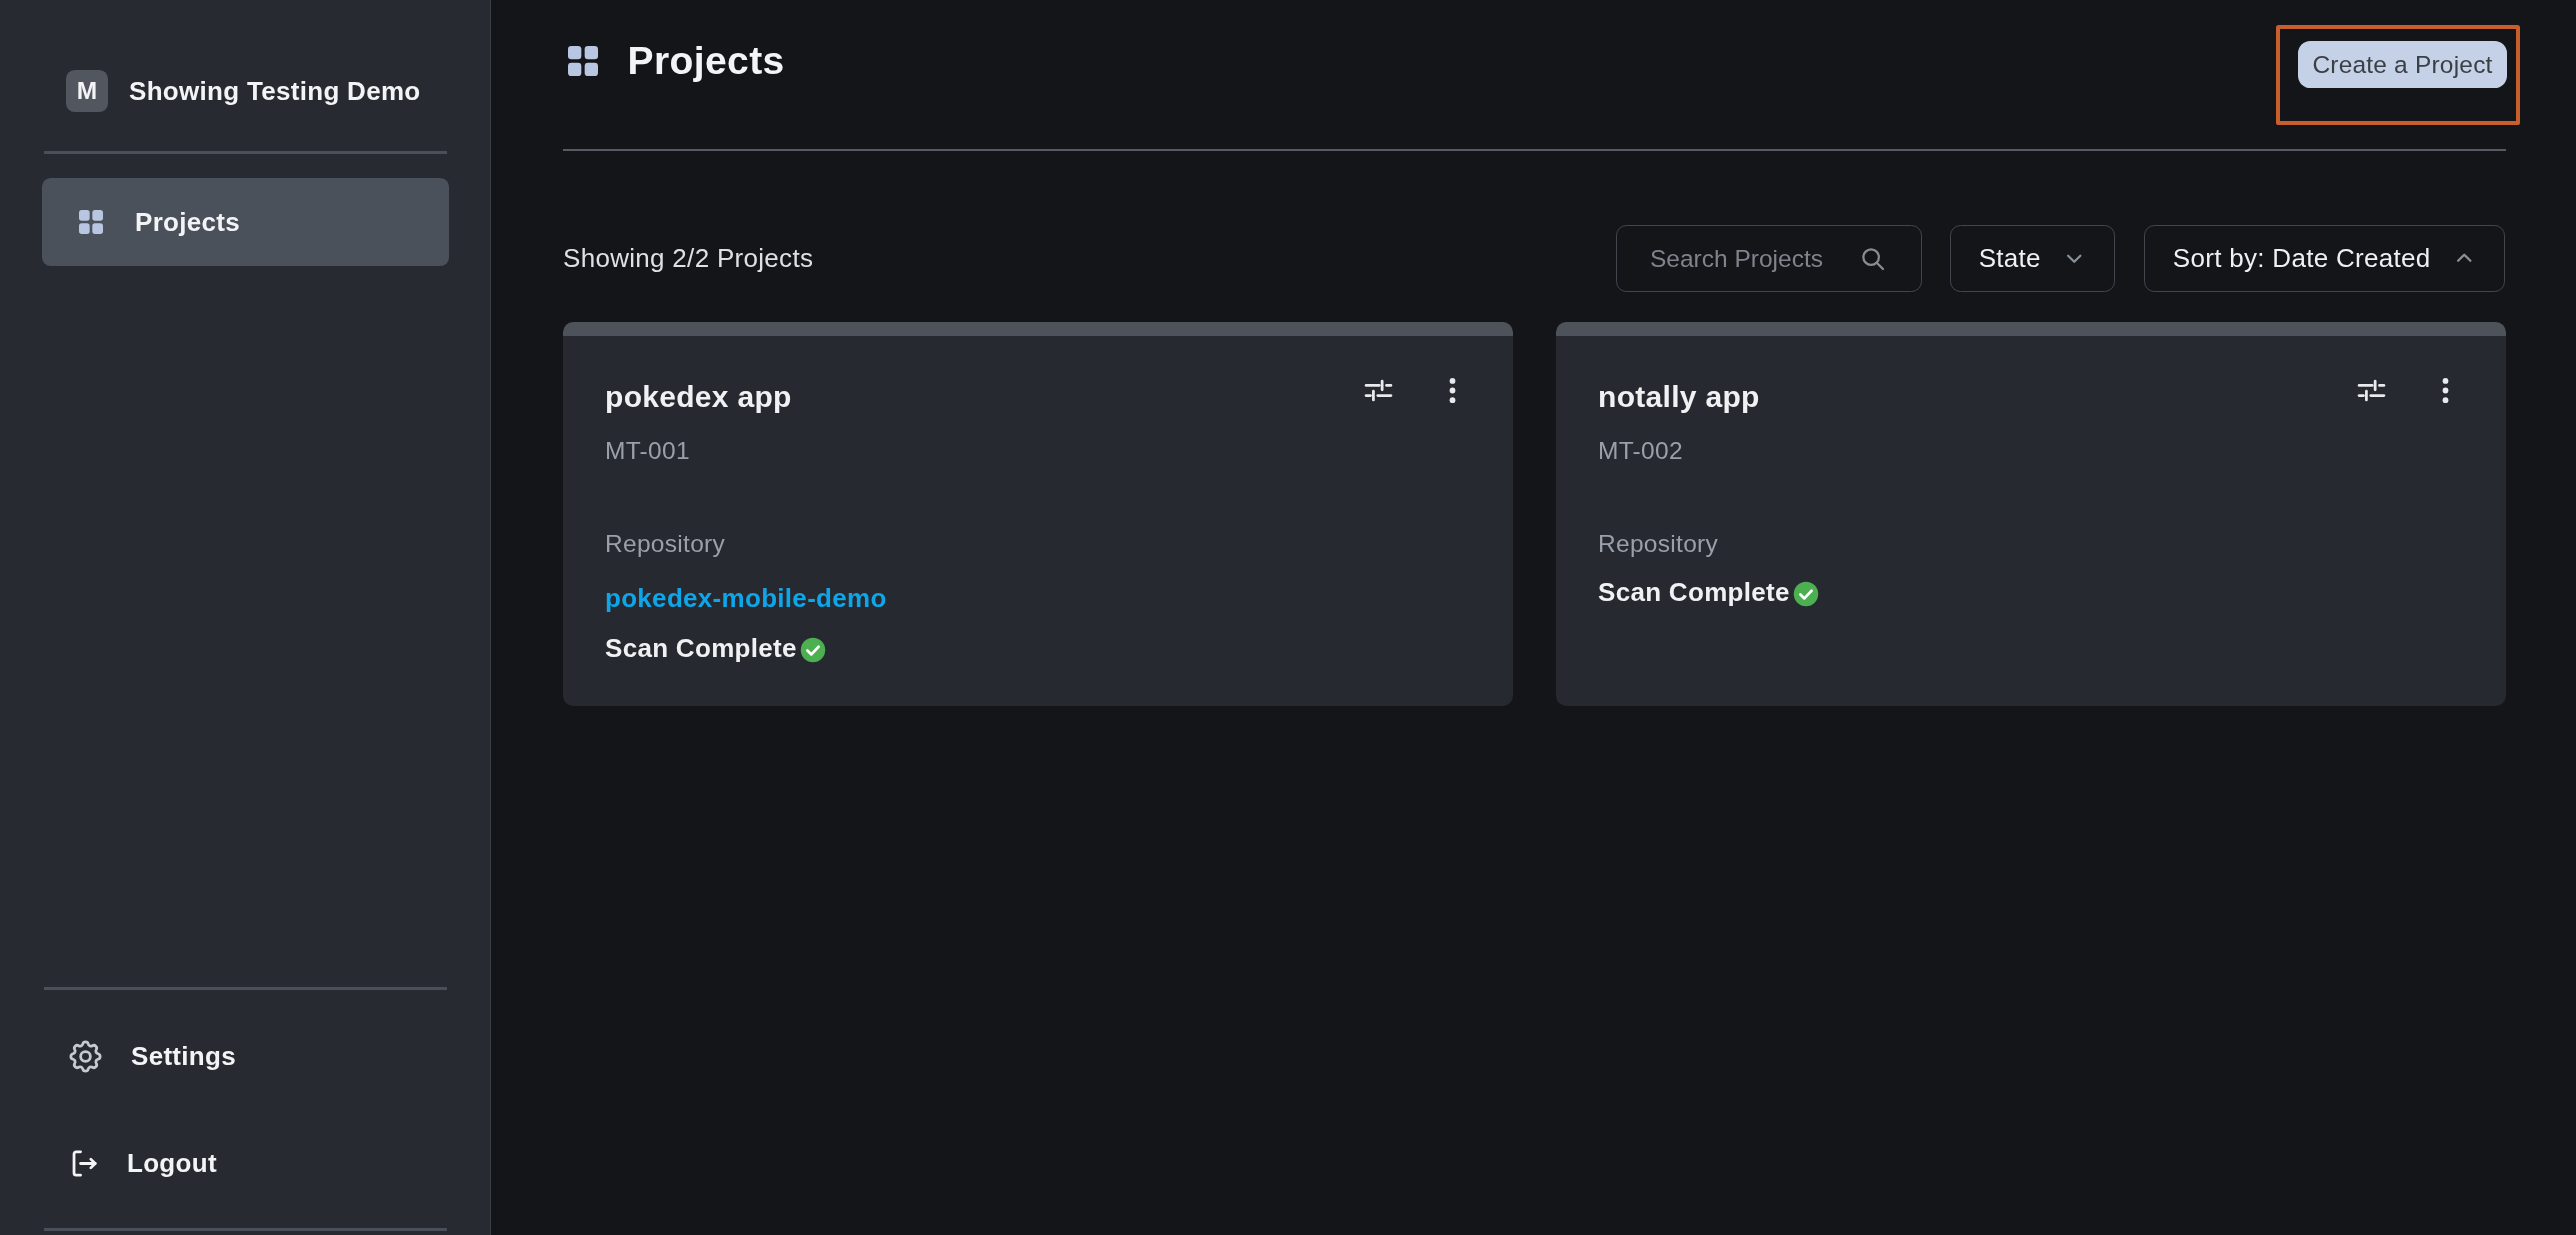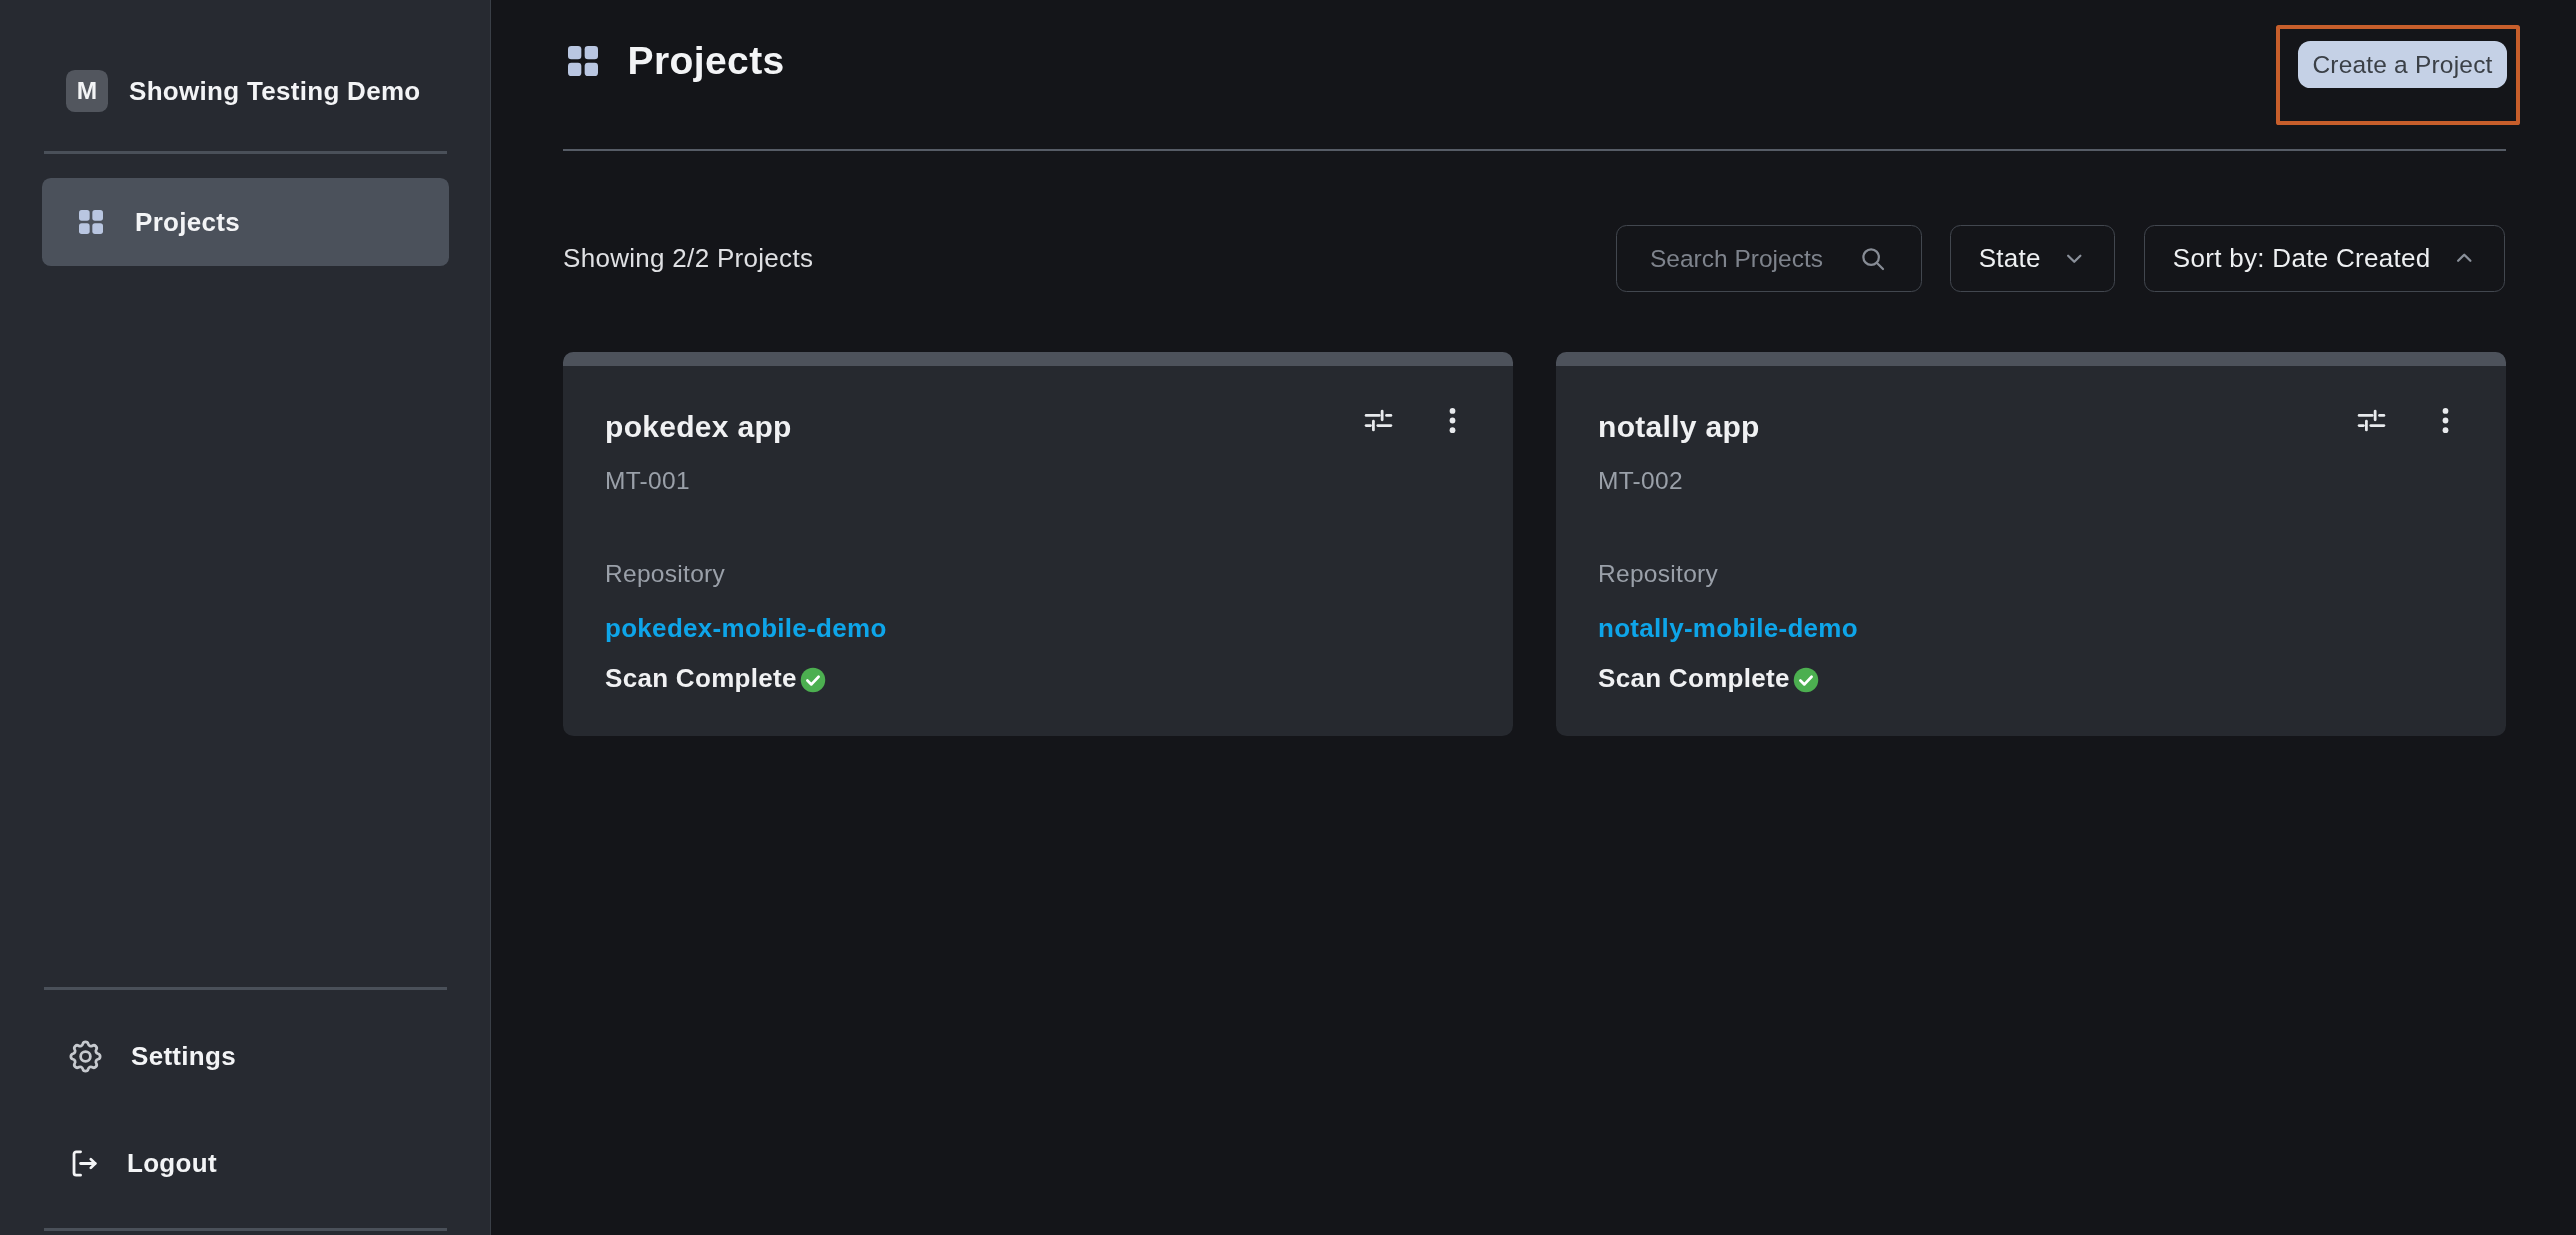--- a/index.html
+++ b/index.html
@@ -73,21 +73,21 @@
     display:flex; align-items:center; justify-content:center; gap:21px;
     font-family:"Liberation Sans", sans-serif;
     font-size:26px; color:#eef0f2; letter-spacing:0.3px; cursor:pointer;
   }
   .dropdown-state { left:1458px; width:165px; }
   .dropdown-sort  { left:1652px; width:361px; }
   
   .cards { position:absolute; left:71px; top:322px; display:flex; gap:43px; }
   .card {
     position:relative; width:950px; height:384px;
-    background:#26292f; border-radius:10.5px; cursor:pointer;margin-top:30px;
+    background:#26292f; border-radius:10.5px; cursor:pointer;
   }
   .card-strip { height:14px; background:#4d525b; border-radius:10.5px 10.5px 0 0; }
   .card-body { padding:0 42px; }
   .card-title { margin-top:44px; font-size:30px; font-weight:600; color:#f0f1f3; letter-spacing:0.3px; }
   .card-id { margin-top:23px; font-size:24.5px; color:#9aa0a9; letter-spacing:0.3px; }
   .repo-label { margin-top:65px; font-size:24.5px; color:#9aa0a9; letter-spacing:0.3px; }
   .repo-name { margin-top:24.5px; font-size:26px; font-weight:700; color:#0ea5e9; letter-spacing:0.3px; }
   .status-row { margin-top:19px; display:flex; align-items:flex-end; gap:2px; }
   .status-text { font-size:26px; font-weight:700; color:#f0f1f3; letter-spacing:0.3px; }
   .card-icons { position:absolute; top:51px; right:44px; display:flex; align-items:center; gap:40px; }
@@ -261,21 +261,20 @@
                 <circle cx="12" cy="12" r="2.1"></circle>
                 <circle cx="12" cy="19" r="2.1"></circle>
             </svg>
           </span>
         </button>
       </div>
       <div class="card-body">
         <div class="card-title">notally app</div>
         <div class="card-id">MT-002</div>
         <div class="repo-label">Repository</div>
-        <div class="repo-name">notally-mobile-demo</div>
         <div class="status-row">
           <span class="status-text">Scan Complete</span>
           <span style="display:flex;">
             <svg width="28" height="28" viewBox="0 0 24 24">
               <circle cx="12" cy="12" r="10.5" fill="#4caf50"></circle>
               <polyline points="7.2,12.4 10.6,15.8 16.8,9.2" fill="none" stroke="#ffffff" stroke-width="2.3" stroke-linecap="round" stroke-linejoin="round"></polyline>
             </svg>
           </span>
         </div>
       </div>

